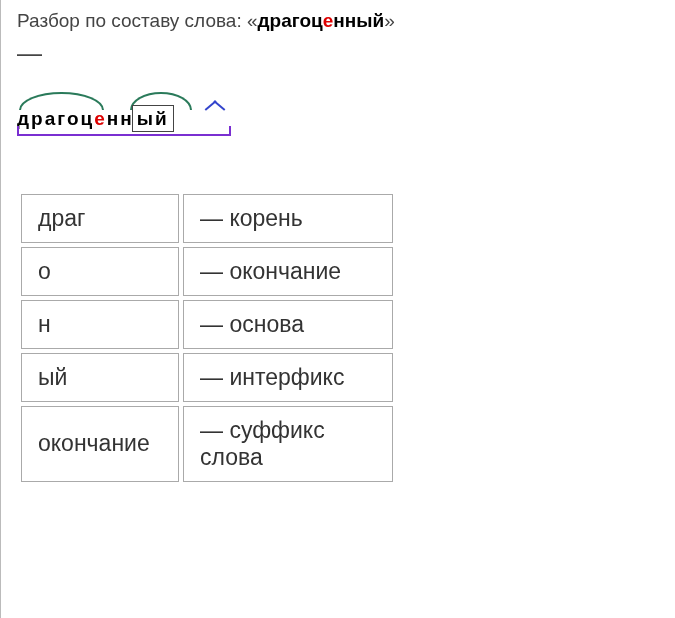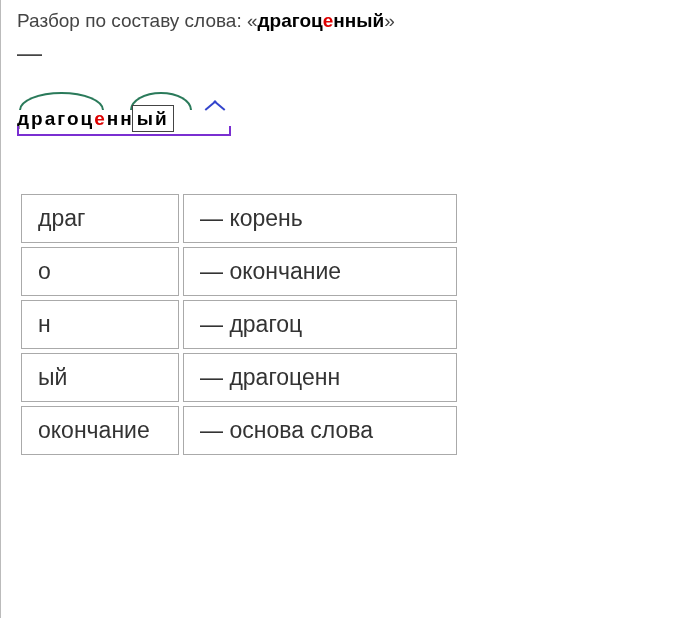--- a/index.html
+++ b/index.html
@@ -115,21 +115,21 @@
     .morph-table td {
       border: 1px solid #aaa;
       padding: 10px 16px;
       background: #fff;
       vertical-align: middle;
     }
     .morph-table td:first-child {
       width: 158px;
     }
     .morph-table td:last-child {
-      width: 274px;
+      width: 210px;
     }
   </style>
 </head>
 <body>
 
 
 
 <div class="title-line">
   <span>Разбор по составу слова: «</span><span class="title-word"><span>драгоц</span><span class="title-stress">е</span><span>нный</span></span><span>»</span>
 </div>
@@ -148,27 +148,27 @@
       <tr>
     <td>драг</td>
     <td>— корень</td>
   </tr>
   <tr>
     <td>о</td>
     <td>— окончание</td>
   </tr>
   <tr>
     <td>н</td>
-    <td>— драгоц</td>
+    <td>— основа</td>
   </tr>
   <tr>
     <td>ый</td>
-    <td>— драгоценн</td>
+    <td>— интерфикс</td>
   </tr>
   <tr>
     <td>окончание</td>
-    <td>— основа слова</td>
+    <td>— суффикс слова</td>
   </tr>
 </tbody>
   </table>
 
 
 
 
 </body></html>

